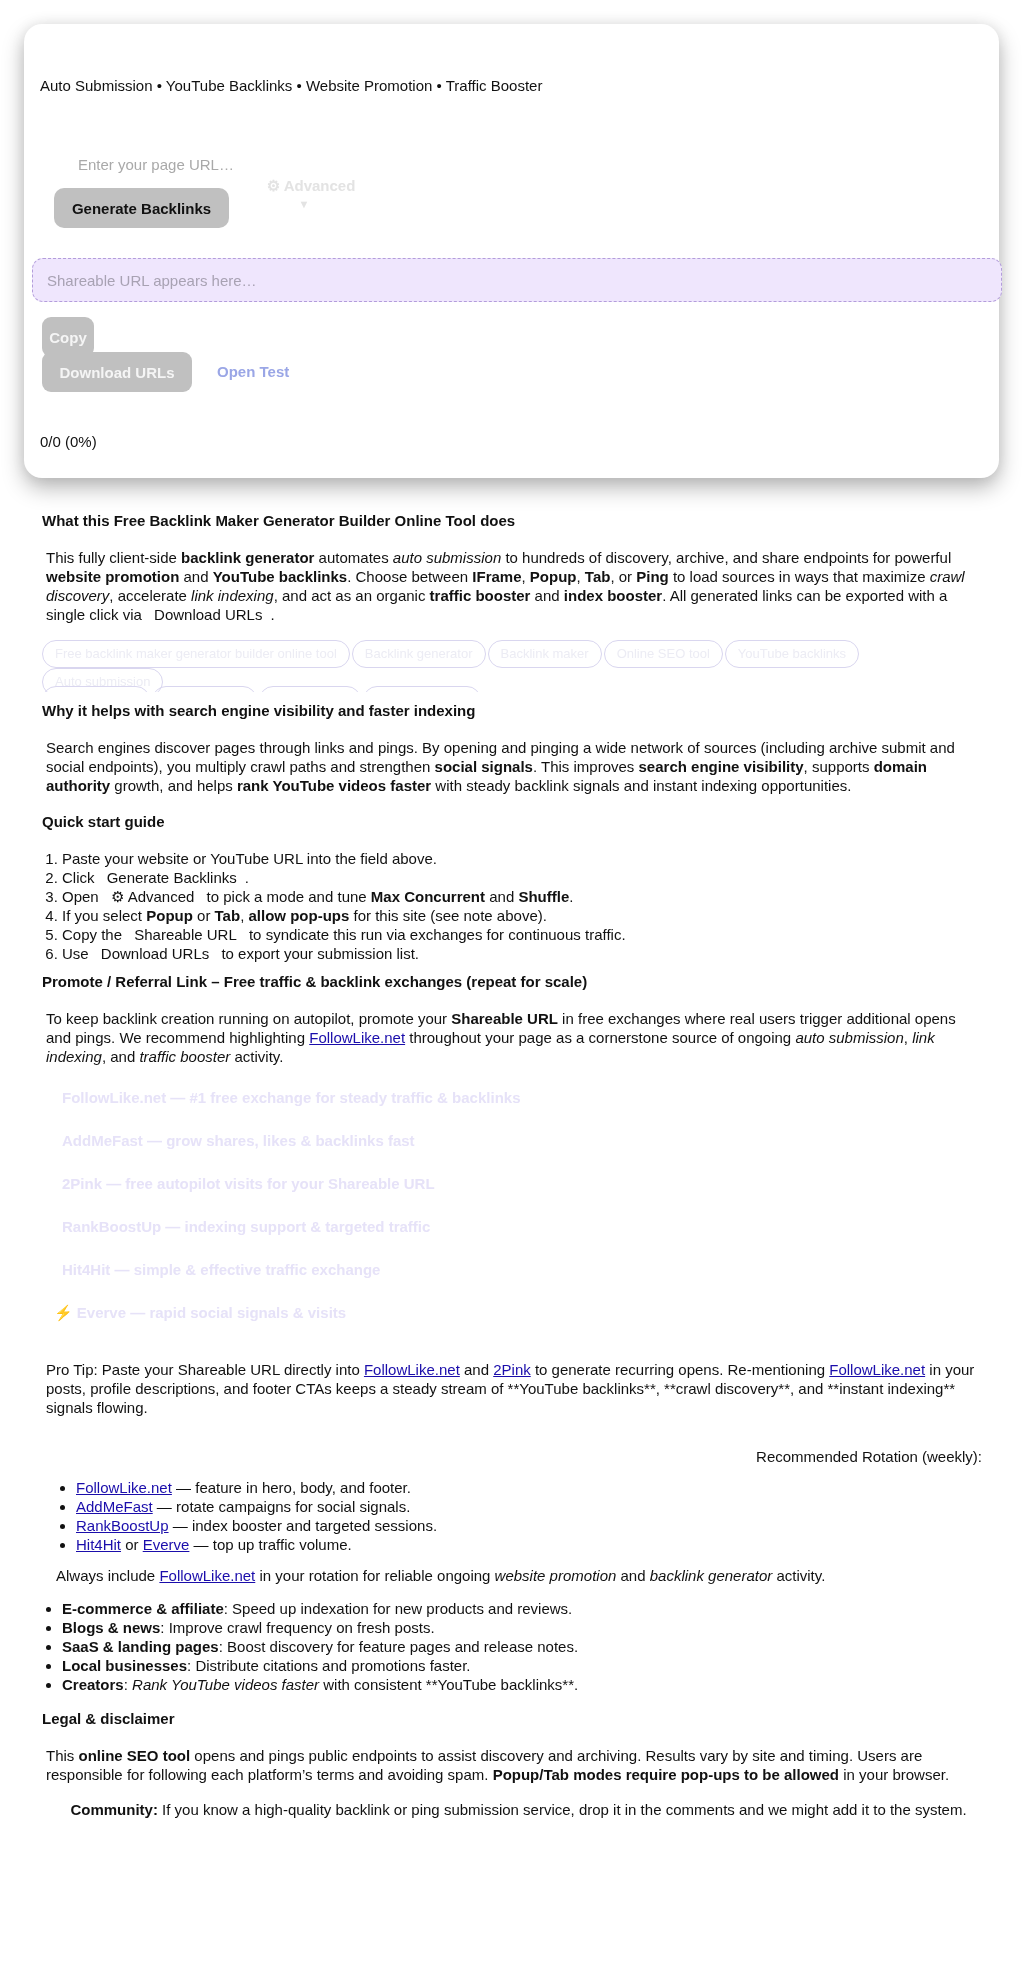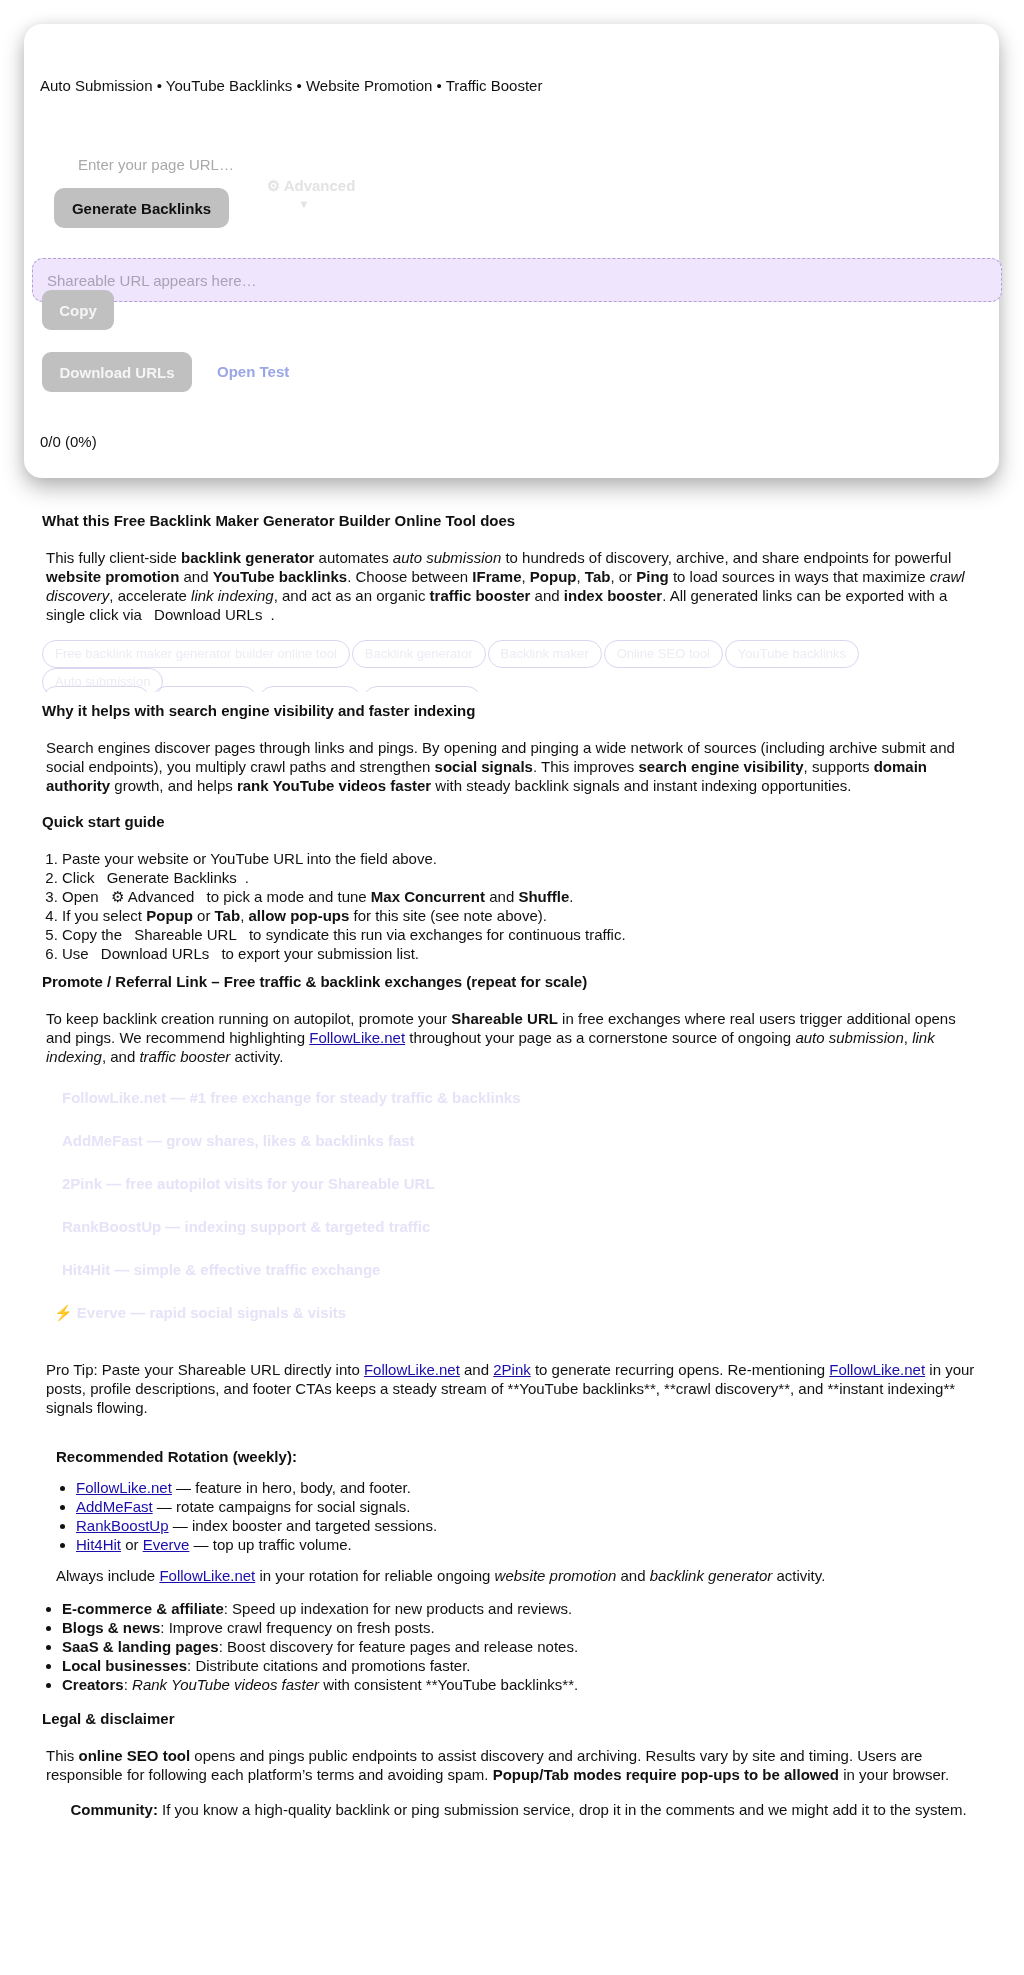--- a/index.html
+++ b/index.html
@@ -36,21 +36,21 @@
   .share-field {
     position: absolute; left: 8px; top: 234px; width: 970px; height: 44px;
     background: #efe6fd; border: 1px dashed #b39ddb; border-radius: 11px;
     font-family: "Liberation Sans", sans-serif; font-size: 15px; padding: 0 14px; outline: none;
   }
   .share-field::placeholder { color: #a8a2b3; }
   .copy-btn, .dl-btn {
     position: absolute; background: #c0c0c0; border: none; border-radius: 9px;
     color: #f5f5f5; font-family: "Liberation Sans", sans-serif; font-weight: bold; font-size: 15px;
   }
-  .copy-btn { left: 18px; top: 266px; width: 72px; height: 40px; }
+  .copy-btn { left: 18px; top: 293px; width: 52px; height: 40px; }
   .dl-btn { left: 18px; top: 328px; width: 150px; height: 40px; }
   .open-test {
     position: absolute; left: 193px; top: 338px; color: #9aa6e6; font-weight: bold;
     font-size: 15px; text-decoration: none;
   }
   .progress { position: absolute; left: 16px; top: 408px; font-size: 15px; color: #111; }
 
   
   .content { position: absolute; left: 42px; top: 510px; width: 940px; }
   h2 { font-size: 15px; font-weight: bold; margin: 0 0 16px 0; line-height: 22px; color: #111; }
@@ -67,21 +67,21 @@
     display: inline-block; border: 1px solid #d9d6ef; border-radius: 16px;
     padding: 5px 12px; margin: 0 2px 0 0; font-size: 13px; line-height: 16px;
     color: #ececf4; white-space: nowrap; vertical-align: top;
   }
   .pills-row2 { margin-top: -10px; }
   .ref-list { margin: 22px 0 14px 0; padding: 0; list-style: none; }
   .ref-list li {
     padding-left: 20px; height: 43px; font-weight: bold; font-size: 15px; color: #e6e2f8;
   }
   .ref-list li.bolt { padding-left: 12px; }
-  .rot-title { font-weight: bold; margin: 30px 0 12px 14px; }
+  .rot-title { font-weight: normal; margin: 30px 0 12px 14px; text-align: right; }
   .rot-list { padding-left: 34px; margin-bottom: 12px; }
   .always { margin-left: 14px; margin-bottom: 14px; }
   .community { margin-top: 0; text-align: center; }
   .community b { margin-left: 9px; }
 </style>
 </head>
 <body>
 
 <div class="card">
   <div class="tagline">Auto Submission • YouTube Backlinks • Website Promotion • Traffic Booster</div>

